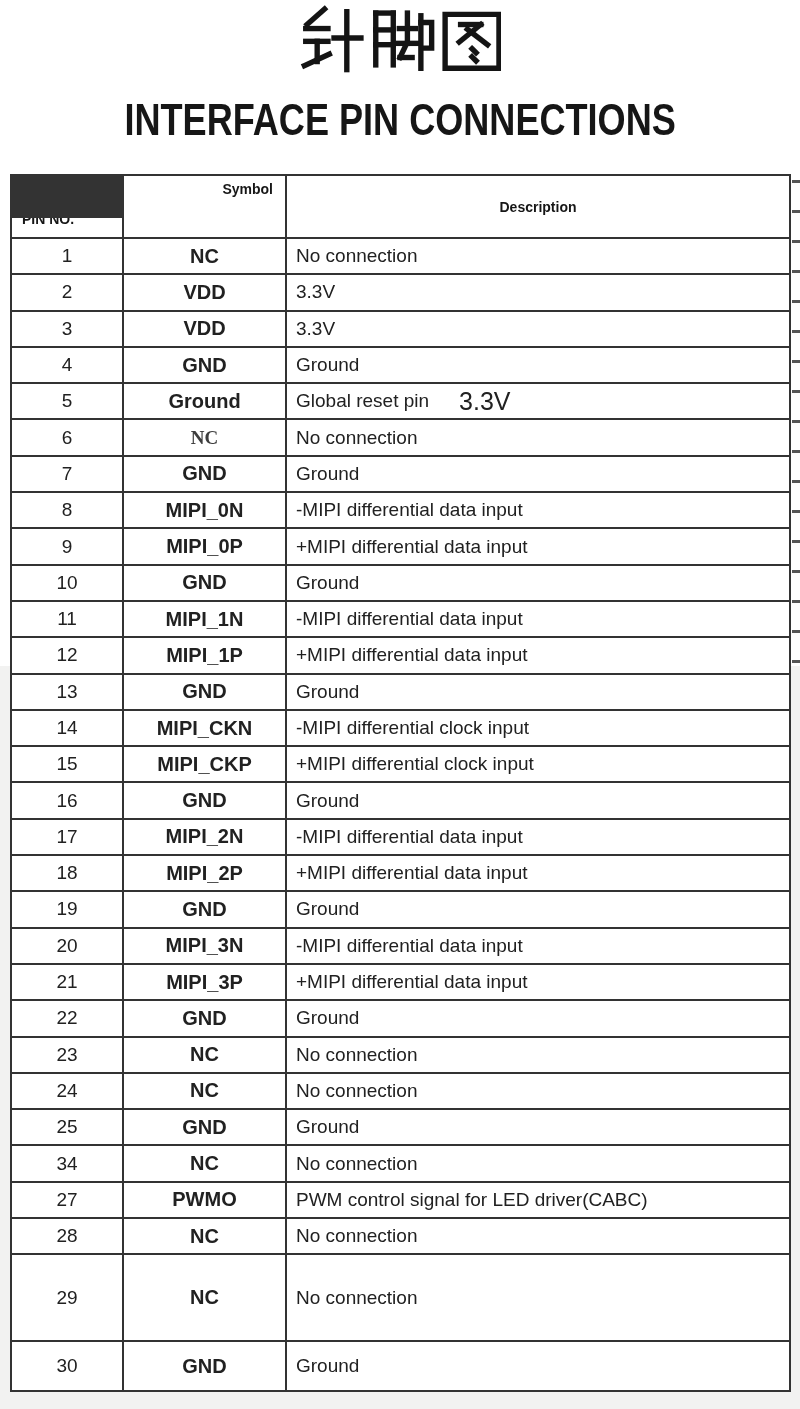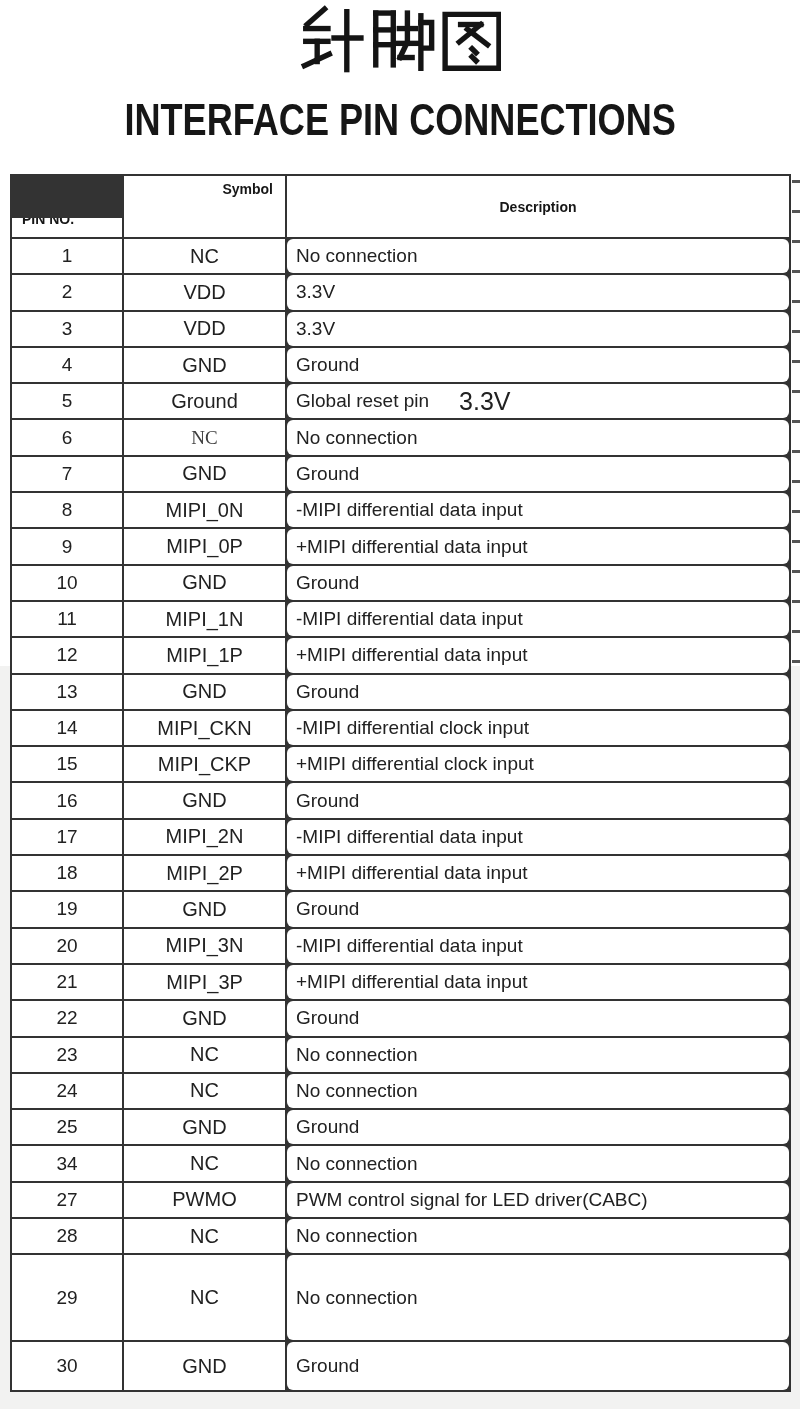--- a/index.html
+++ b/index.html
@@ -41,22 +41,22 @@
     display:grid;
     grid-template-columns:110px 161px 502px;
     grid-template-rows:61px repeat(28, 34.3px) 85px 48px;
     gap:2px;padding:2px;
   }
   .cell{
     background:#ffffff;display:flex;align-items:center;
     font-size:19px;color:#212121;overflow:hidden;
   }
   .c-pin{justify-content:center;}
-  .c-sym{justify-content:center;font-size:20px;}
-  .c-desc{justify-content:flex-start;padding-left:9px;border-radius:6px;}
+  .c-sym{justify-content:center;font-size:20px;font-weight:bold;}
+  .c-desc{justify-content:flex-start;padding-left:9px;}
   .h-cell{font-weight:bold;font-size:14px;color:#161616;}
   .h-pin{align-items:flex-end;justify-content:flex-start;padding:0 0 10px 10px;margin-top:42px;}
   .h-sym{align-items:flex-start;justify-content:flex-end;padding:5px 12px 0 0;}
   .h-desc{align-items:flex-start;justify-content:center;padding-top:23px;}
   .serif{
     font-family:"Liberation Serif", serif;
     font-size:19px;color:#3d3d3d;
   }
   .desc2{font-size:25px;margin-left:30px;}
   

